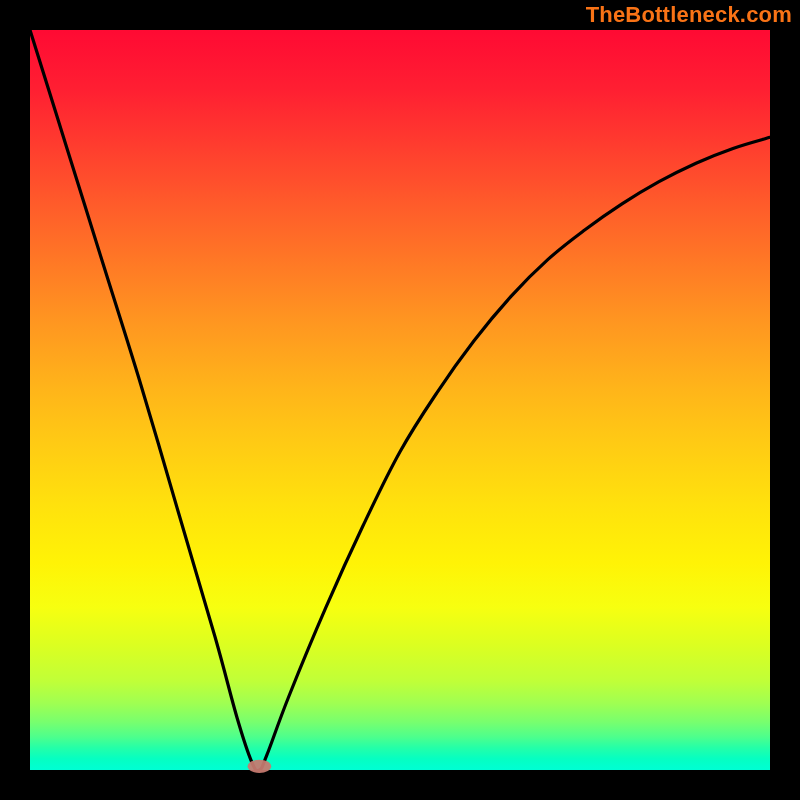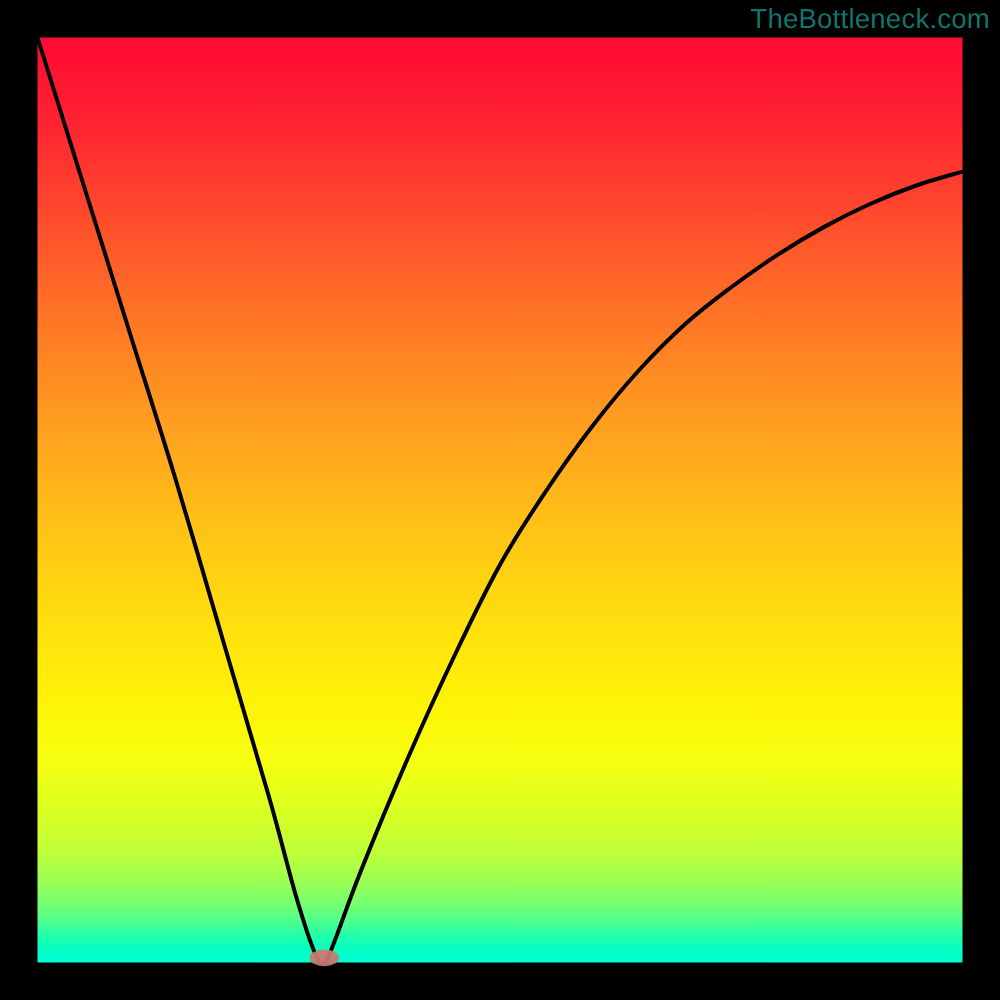--- a/index.html
+++ b/index.html
@@ -14,23 +14,23 @@
   .frame {
     position: relative;
     width: 800px;
     height: 800px;
     background: #000;
   }
   .watermark {
     position: absolute;
     top: 2px;
     right: 8px;
-    color: #0f766e;
+    color: #f97316;
     font-size: 22px;
-    font-weight: 400;
+    font-weight: 700;
     letter-spacing: 0.2px;
     z-index: 10;
     user-select: none;
   }
   .plot-wrap {
     position: absolute;
     left: 30px;
     top: 30px;
     width: 740px;
     height: 740px;

